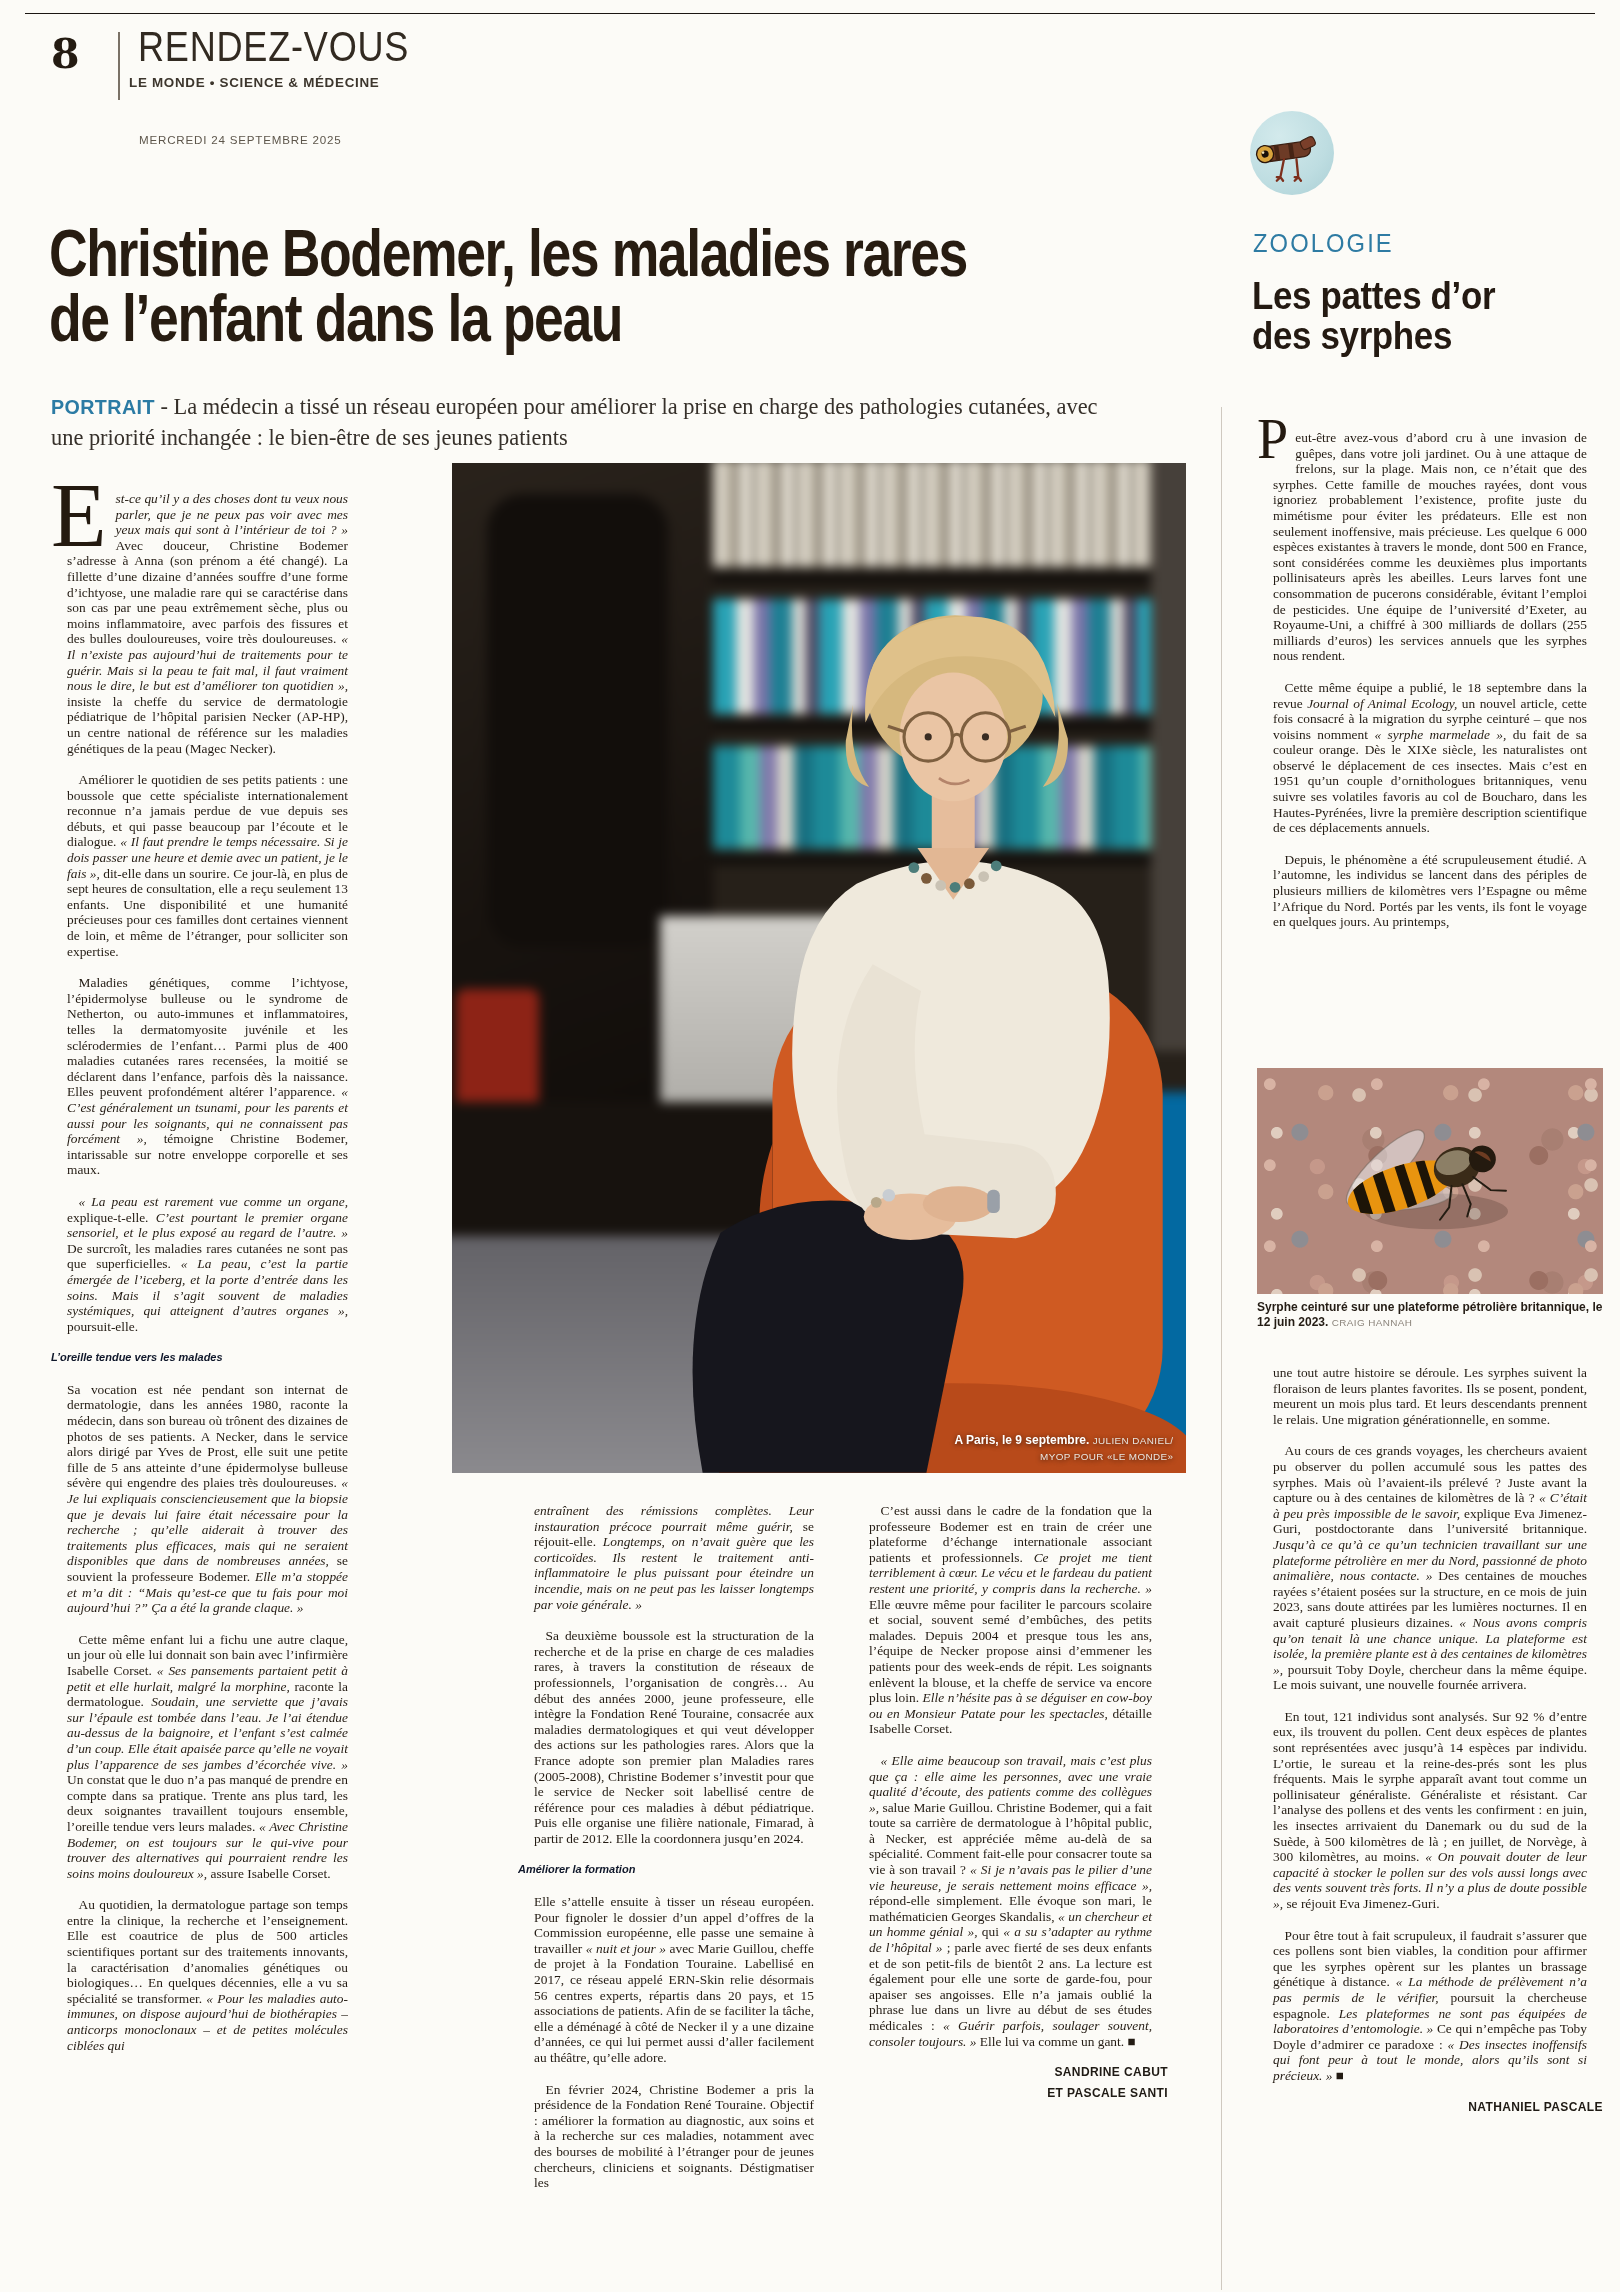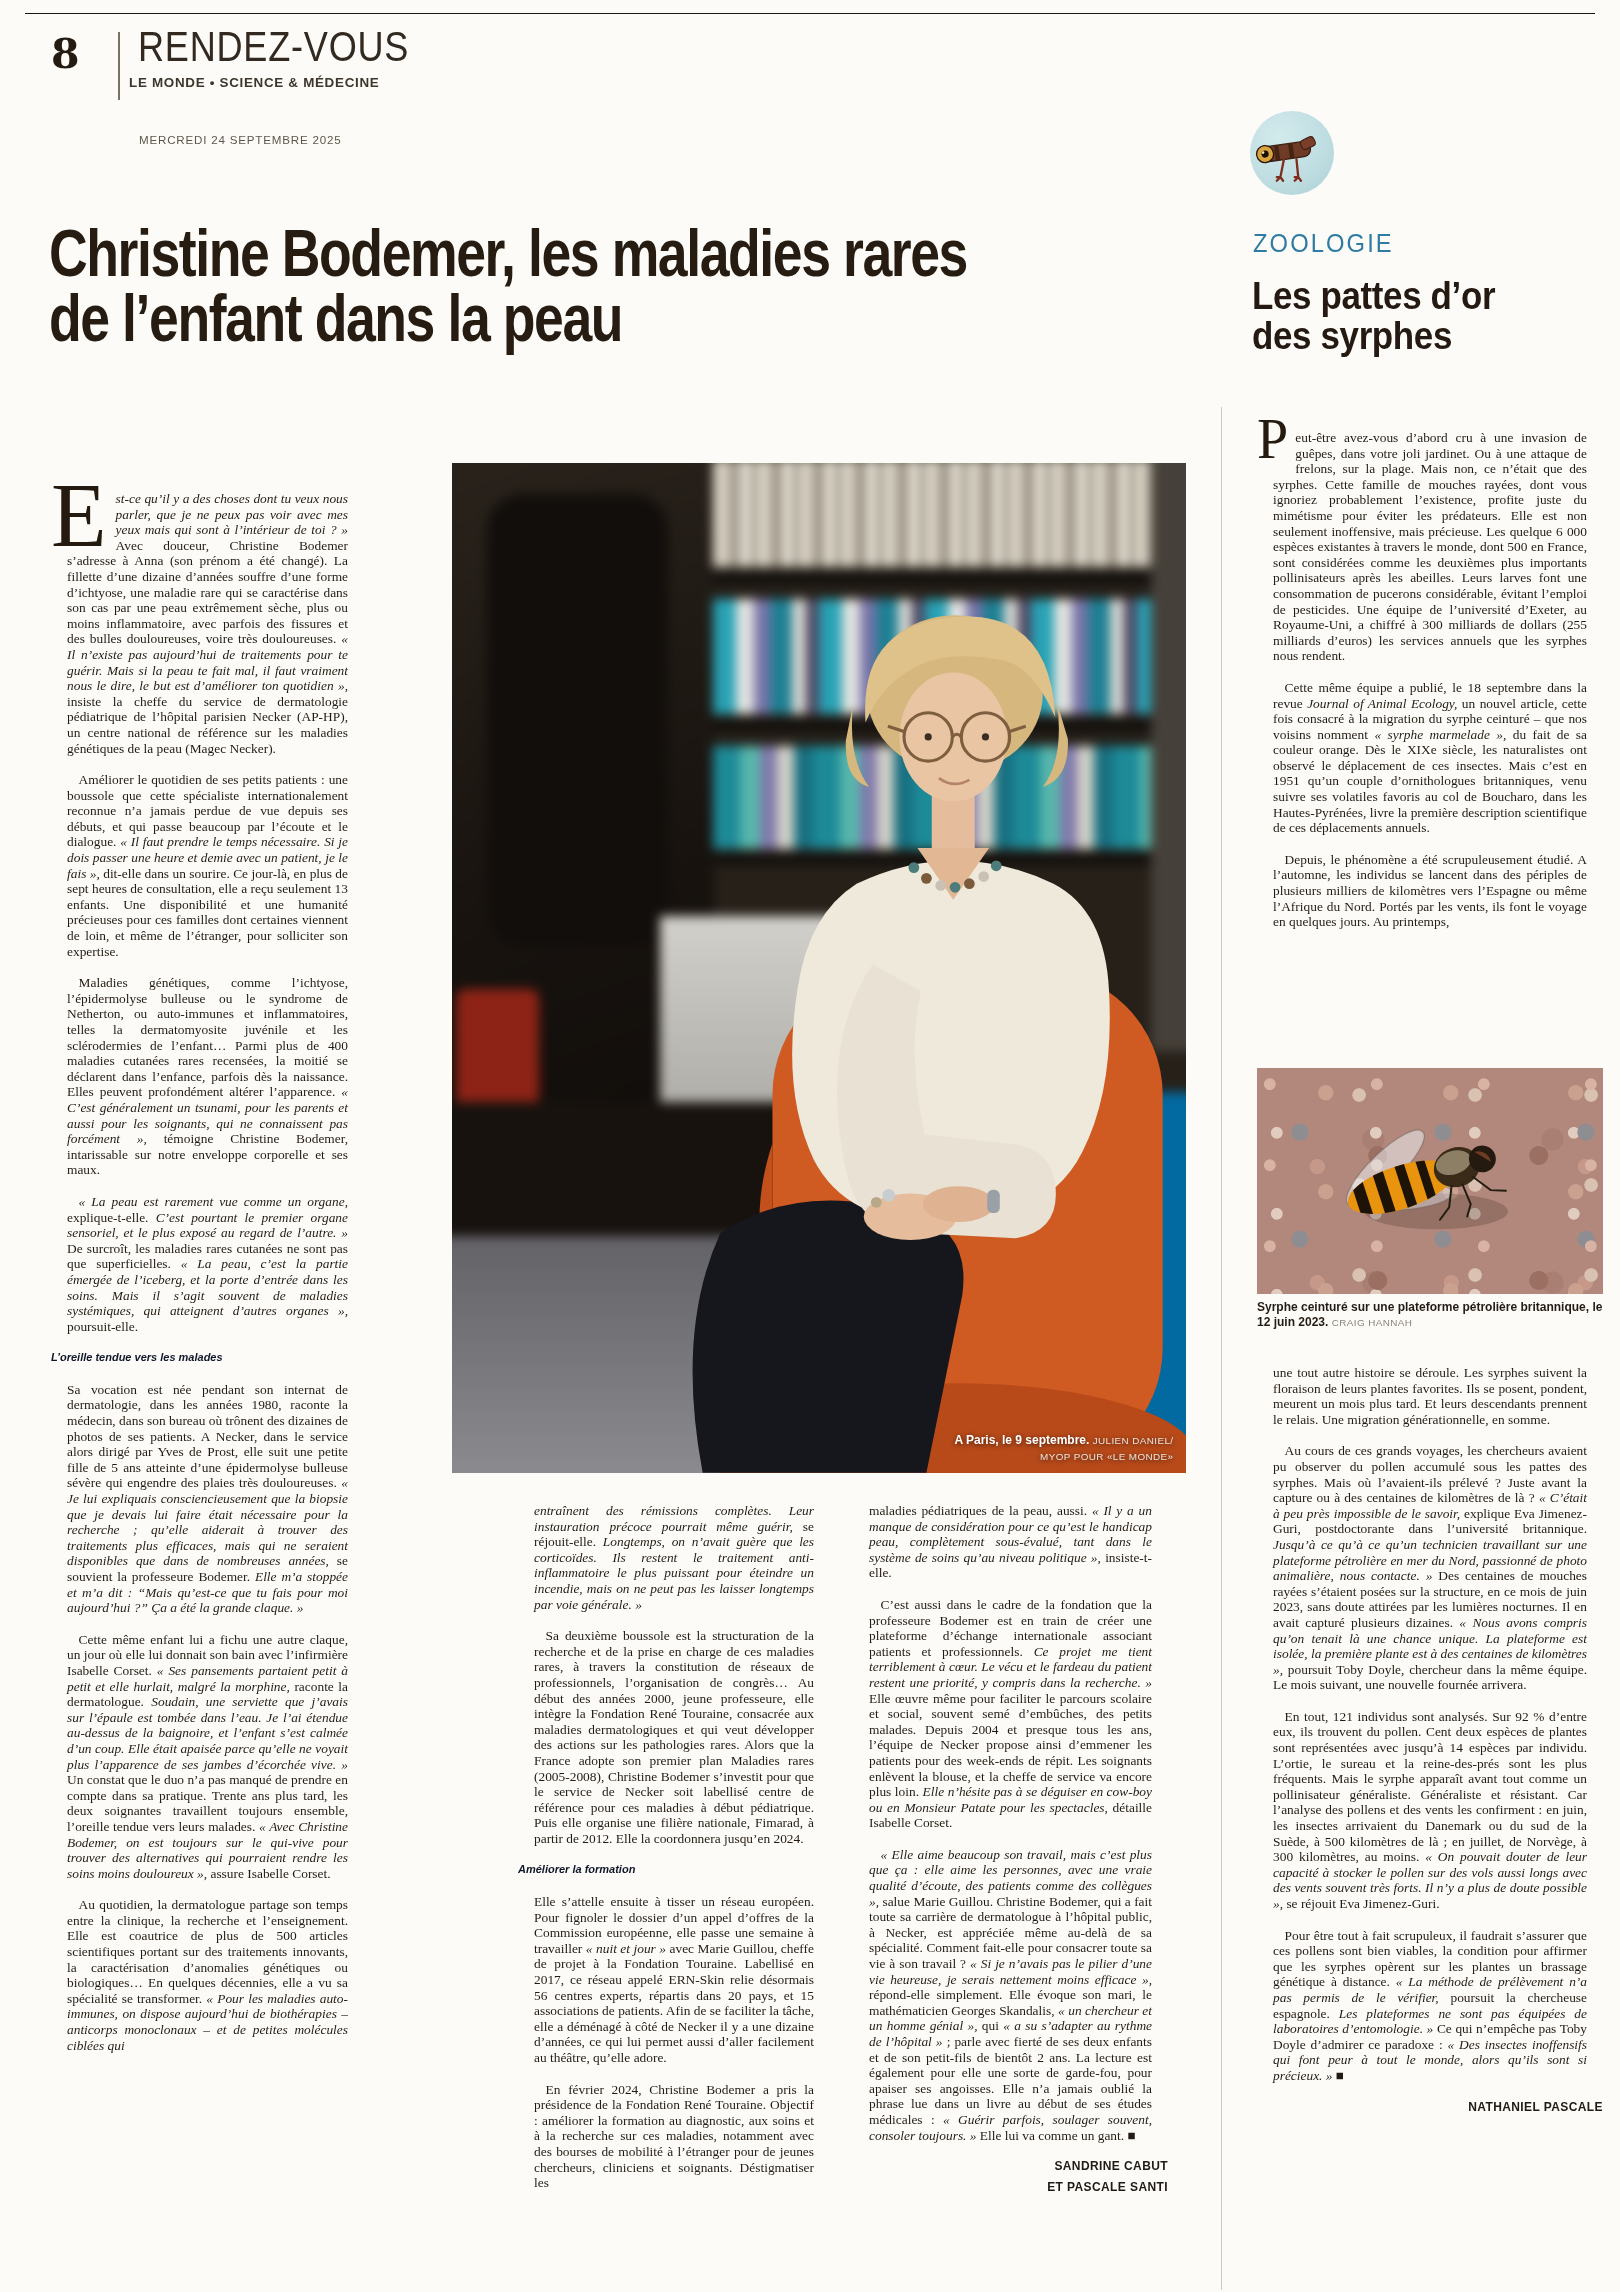--- a/index.html
+++ b/index.html
@@ -101,20 +101,23 @@
   <div class="page-num">8</div>
   <div class="head-divider"></div>
   <div class="section-title">RENDEZ-VOUS</div>
   <div class="edition">LE MONDE • SCIENCE &amp; MÉDECINE</div>
   <div class="date">MERCREDI 24 SEPTEMBRE 2025</div>
 
   <div class="headline">
     <div class="hl">Christine Bodemer, les maladies rares</div>
     <div class="hl">de l’enfant dans la peau</div>
   </div>
+  <div class="lead">
+    <span class="kicker">PORTRAIT</span><span> - </span><span>La médecin a tissé un réseau européen pour améliorer la prise en charge des pathologies cutanées, avec une priorité inchangée : le bien-être de ses jeunes patients</span>
+  </div>
 
   <div class="col col1">
     <div class="dropcap">E</div>
   <p class="para first"><em>st-ce qu’il y a des choses dont tu veux nous parler, que je ne peux pas voir avec mes yeux mais qui sont à l’intérieur de toi ? »</em><span> Avec douceur, Christine Bodemer s’adresse à Anna (son prénom a été changé). La fillette d’une dizaine d’années souffre d’une forme d’ichtyose, une maladie rare qui se caractérise dans son cas par une peau extrêmement sèche, plus ou moins inflammatoire, avec parfois des fissures et des bulles douloureuses, voire très douloureuses. </span><em>« Il n’existe pas aujourd’hui de traitements pour te guérir. Mais si la peau te fait mal, il faut vraiment nous le dire, le but est d’améliorer ton quotidien »,</em><span> insiste la cheffe du service de dermatologie pédiatrique de l’hôpital parisien Necker (AP-HP), un centre national de référence sur les maladies génétiques de la peau (Magec Necker).</span></p>
       <p class="para"><span>Améliorer le quotidien de ses petits patients : une boussole que cette spécialiste internationalement reconnue n’a jamais perdue de vue depuis ses débuts, et qui passe beaucoup par l’écoute et le dialogue. </span><em>« Il faut prendre le temps nécessaire. Si je dois passer une heure et demie avec un patient, je le fais »,</em><span> dit-elle dans un sourire. Ce jour-là, en plus de sept heures de consultation, elle a reçu seulement 13 enfants. Une disponibilité et une humanité précieuses pour ces familles dont certaines viennent de loin, et même de l’étranger, pour solliciter son expertise.</span></p>
       <p class="para"><span>Maladies génétiques, comme l’ichtyose, l’épidermolyse bulleuse ou le syndrome de Netherton, ou auto-immunes et inflammatoires, telles la dermatomyosite juvénile et les sclérodermies de l’enfant… Parmi plus de 400 maladies cutanées rares recensées, la moitié se déclarent dans l’enfance, parfois dès la naissance. Elles peuvent profondément altérer l’apparence. </span><em>« C’est généralement un tsunami, pour les parents et aussi pour les soignants, qui ne connaissent pas forcément »,</em><span> témoigne Christine Bodemer, intarissable sur notre enveloppe corporelle et ses maux.</span></p>
       <p class="para"><em>« La peau est rarement vue comme un organe, </em><span>explique-t-elle.</span><em> C’est pourtant le premier organe sensoriel, et le plus exposé au regard de l’autre. »</em><span> De surcroît, les maladies rares cutanées ne sont pas que superficielles. </span><em>« La peau, c’est la partie émergée de l’iceberg, et la porte d’entrée dans les soins. Mais il s’agit souvent de maladies systémiques, qui atteignent d’autres organes »,</em><span> poursuit-elle.</span></p>
       <h3 class="subhead">L’oreille tendue vers les malades</h3>
       <p class="para first"><span>Sa vocation est née pendant son internat de dermatologie, dans les années 1980, raconte la médecin, dans son bureau où trônent des dizaines de photos de ses patients. A Necker, dans le service alors dirigé par Yves de Prost, elle suit une petite fille de 5 ans atteinte d’une épidermolyse bulleuse sévère qui engendre des plaies très douloureuses. </span><em>« Je lui expliquais consciencieusement que la biopsie que je devais lui faire était nécessaire pour la recherche ; qu’elle aiderait à trouver des traitements plus efficaces, mais qui ne seraient disponibles que dans de nombreuses années, </em><span>se souvient la professeure Bodemer.</span><em> Elle m’a stoppée et m’a dit : “Mais qu’est-ce que tu fais pour moi aujourd’hui ?” Ça a été la grande claque. »</em></p>
       <p class="para"><span>Cette même enfant lui a fichu une autre claque, un jour où elle lui donnait son bain avec l’infirmière Isabelle Corset. </span><em>« Ses pansements partaient petit à petit et elle hurlait, malgré la morphine, </em><span>raconte la dermatologue. </span><em>Soudain, une serviette que j’avais sur l’épaule est tombée dans l’eau. Je l’ai étendue au-dessus de la baignoire, et l’enfant s’est calmée d’un coup. Elle était apaisée parce qu’elle ne voyait plus l’apparence de ses jambes d’écorchée vive. »</em><span> Un constat que le duo n’a pas manqué de prendre en compte dans sa pratique. Trente ans plus tard, les deux soignantes travaillent toujours ensemble, l’oreille tendue vers leurs malades. </span><em>« Avec Christine Bodemer, on est toujours sur le qui-vive pour trouver des alternatives qui pourraient rendre les soins moins douloureux »,</em><span> assure Isabelle Corset.</span></p>
@@ -195,21 +198,20 @@
   </div>
 
   <div class="col col2">
       <p class="para cont"><em>entraînent des rémissions complètes. Leur instauration précoce pourrait même guérir, </em><span>se réjouit-elle. </span><em>Longtemps, on n’avait guère que les corticoïdes. Ils restent le traitement anti-inflammatoire le plus puissant pour éteindre un incendie, mais on ne peut pas les laisser longtemps par voie générale. »</em></p>
       <p class="para"><span>Sa deuxième boussole est la structuration de la recherche et de la prise en charge de ces maladies rares, à travers la constitution de réseaux de professionnels, l’organisation de congrès… Au début des années 2000, jeune professeure, elle intègre la Fondation René Touraine, consacrée aux maladies dermatologiques et qui veut développer des actions sur les pathologies rares. Alors que la France adopte son premier plan Maladies rares (2005-2008), Christine Bodemer s’investit pour que le service de Necker soit labellisé centre de référence pour ces maladies à début pédiatrique. Puis elle organise une filière nationale, Fimarad, à partir de 2012. Elle la coordonnera jusqu’en 2024.</span></p>
       <h3 class="subhead">Améliorer la formation</h3>
       <p class="para first"><span>Elle s’attelle ensuite à tisser un réseau européen. Pour fignoler le dossier d’un appel d’offres de la Commission européenne, elle passe une semaine à travailler </span><em>« nuit et jour »</em><span> avec Marie Guillou, cheffe de projet à la Fondation Touraine. Labellisé en 2017, ce réseau appelé ERN-Skin relie désormais 56 centres experts, répartis dans 20 pays, et 15 associations de patients. Afin de se faciliter la tâche, elle a déménagé à côté de Necker il y a une dizaine d’années, ce qui lui permet aussi d’aller facilement au théâtre, qu’elle adore.</span></p>
       <p class="para"><span>En février 2024, Christine Bodemer a pris la présidence de la Fondation René Touraine. Objectif : améliorer la formation au diagnostic, aux soins et à la recherche sur ces maladies, notamment avec des bourses de mobilité à l’étranger pour de jeunes chercheurs, cliniciens et soignants. Déstigmatiser les</span></p>
     </div>
   <div class="col col3">
-      <p class="para cont"><span>maladies pédiatriques de la peau, aussi. </span><em>« Il y a un manque de considération pour ce qu’est le handicap peau, complètement sous-évalué, tant dans le système de soins qu’au niveau politique »,</em><span> insiste-t-elle.</span></p>
       <p class="para"><span>C’est aussi dans le cadre de la fondation que la professeure Bodemer est en train de créer une plateforme d’échange internationale associant patients et professionnels. </span><em>Ce projet me tient terriblement à cœur. Le vécu et le fardeau du patient restent une priorité, y compris dans la recherche. »</em><span> Elle œuvre même pour faciliter le parcours scolaire et social, souvent semé d’embûches, des petits malades. Depuis 2004 et presque tous les ans, l’équipe de Necker propose ainsi d’emmener les patients pour des week-ends de répit. Les soignants enlèvent la blouse, et la cheffe de service va encore plus loin. </span><em>Elle n’hésite pas à se déguiser en cow-boy ou en Monsieur Patate pour les spectacles</em><span>, détaille Isabelle Corset.</span></p>
       <p class="para"><em>« Elle aime beaucoup son travail, mais c’est plus que ça : elle aime les personnes, avec une vraie qualité d’écoute, des patients comme des collègues »,</em><span> salue Marie Guillou. Christine Bodemer, qui a fait toute sa carrière de dermatologue à l’hôpital public, à Necker, est appréciée même au-delà de sa spécialité. Comment fait-elle pour consacrer toute sa vie à son travail ? </span><em>« Si je n’avais pas le pilier d’une vie heureuse, je serais nettement moins efficace »,</em><span> répond-elle simplement. Elle évoque son mari, le mathématicien Georges Skandalis, </span><em>« un chercheur et un homme génial »,</em><span> qui </span><em>« a su s’adapter au rythme de l’hôpital »</em><span> ; parle avec fierté de ses deux enfants et de son petit-fils de bientôt 2 ans. La lecture est également pour elle une sorte de garde-fou, pour apaiser ses angoisses. Elle n’a jamais oublié la phrase lue dans un livre au début de ses études médicales : </span><em>« Guérir parfois, soulager souvent, consoler toujours. »</em><span> Elle lui va comme un gant. ■</span></p>
       <p class="para byline">SANDRINE CABUT</p>
       <p class="para byline">ET PASCALE SANTI</p>
     </div>
 
   <div class="divider-v"></div>
 
   <div class="zoo-icon">
     <svg viewBox="0 0 94 94" xmlns="http://www.w3.org/2000/svg">

